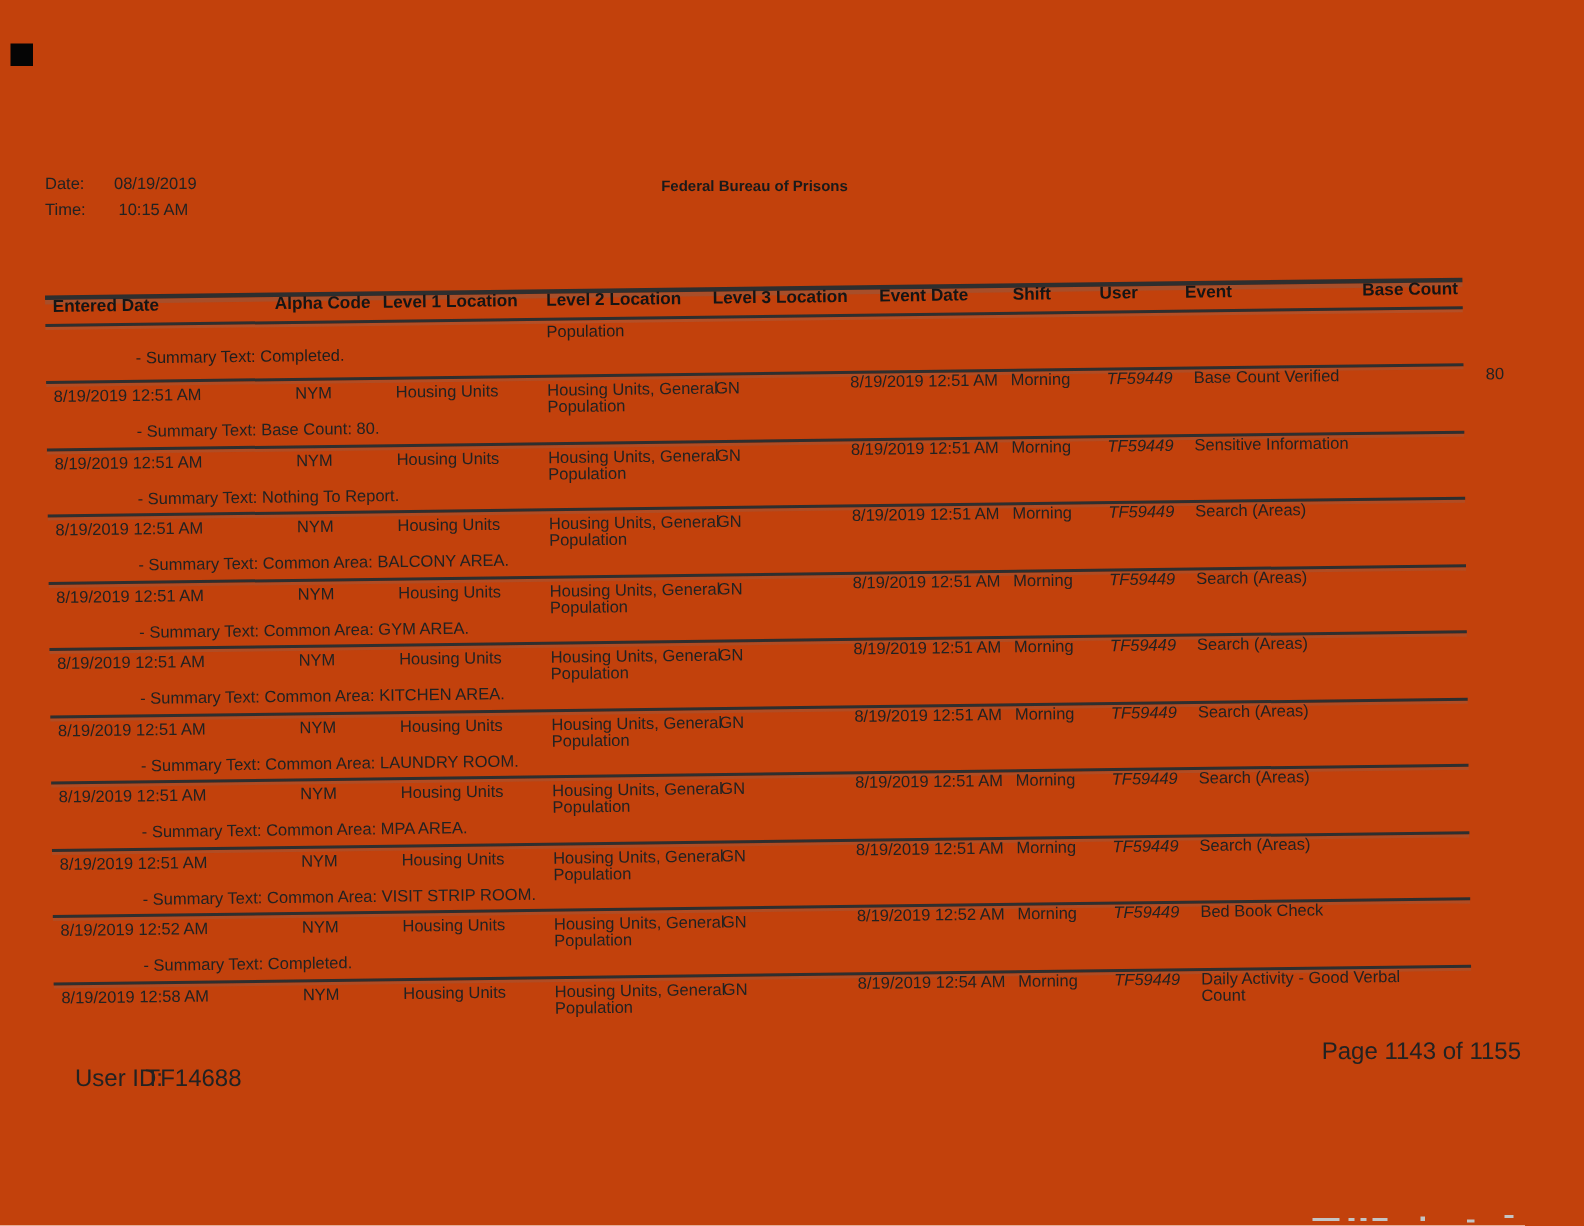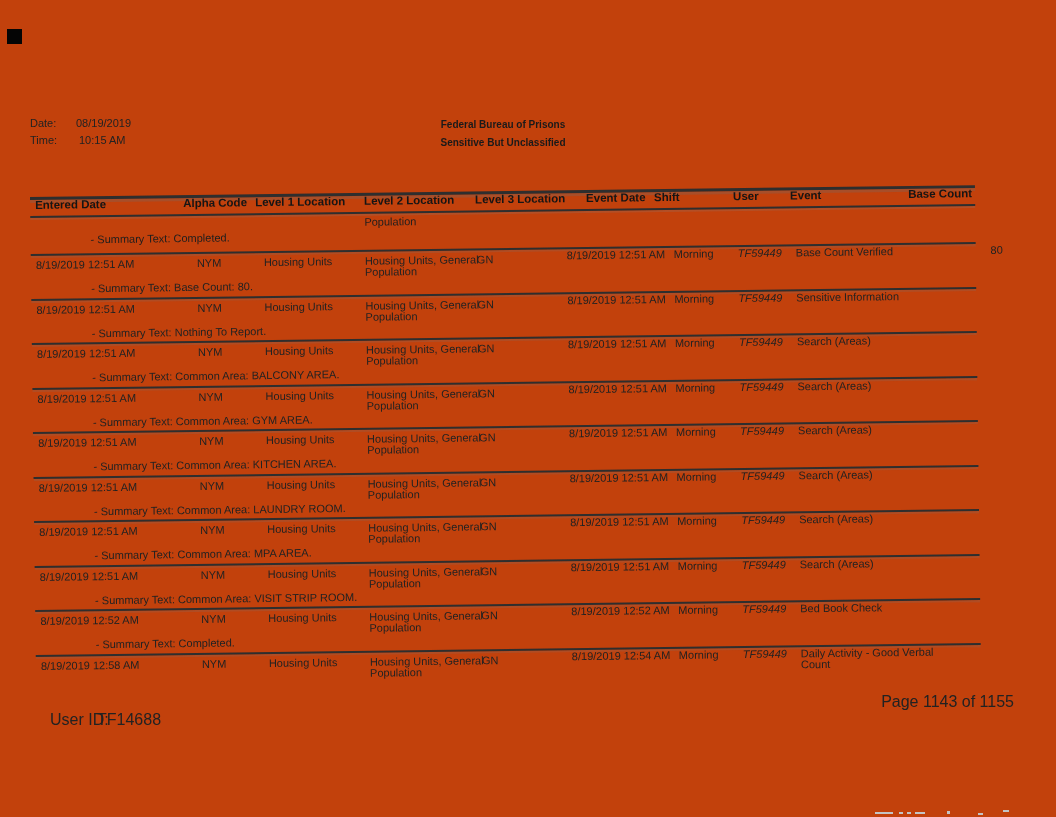--- a/index.html
+++ b/index.html
@@ -47,32 +47,31 @@
 
   <div class="blackbox"></div>
 
   <span class="abs meta-label" style="left:30px;top:117px;">Date:</span>
   <span class="abs meta-value" style="left:76px;top:117px;">08/19/2019</span>
   <span class="abs meta-label" style="left:30px;top:134px;">Time:</span>
   <span class="abs meta-value" style="left:79px;top:134px;">10:15 AM</span>
 
   <div class="title-block">
     <div class="title-line w600">Federal Bureau of Prisons</div>
-    <div class="title-line w700">Sensitive But Unclassified</div>
   </div>
 
   <div class="sheet">
     <div class="hrule rule-top"></div>
     <span class="hlabel" style="left:5px;">Entered Date</span>
     <span class="hlabel" style="left:153px;">Alpha Code</span>
     <span class="hlabel" style="left:225px;">Level 1 Location</span>
     <span class="hlabel" style="left:334px;">Level 2 Location</span>
     <span class="hlabel" style="left:445px;">Level 3 Location</span>
     <span class="hlabel" style="left:556px;">Event Date</span>
-    <span class="hlabel" style="left:624px;">Shift</span>
+    <span class="hlabel" style="left:645px;">Shift</span>
     <span class="hlabel" style="left:703px;">User</span>
     <span class="hlabel" style="left:760px;">Event</span>
     <span class="hlabel" style="left:842px;width:100px;text-align:right;">Base Count</span>
     <div class="hrule rule-mid"></div>
 
     <span class="pop-frag">Population</span>
     <span class="carry-summary">- Summary Text: Completed.</span>
 
     <div class="entries">
   <div class="entry">

